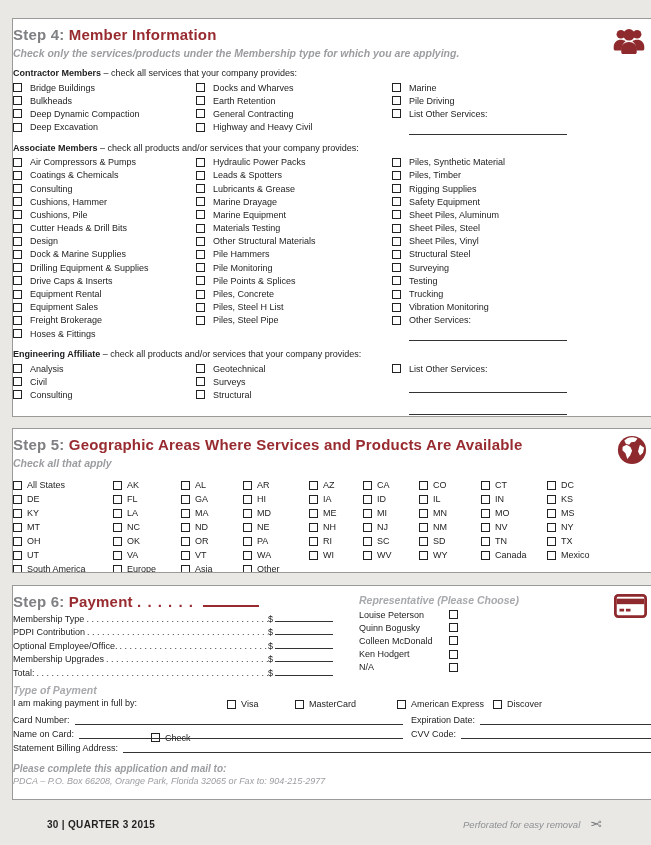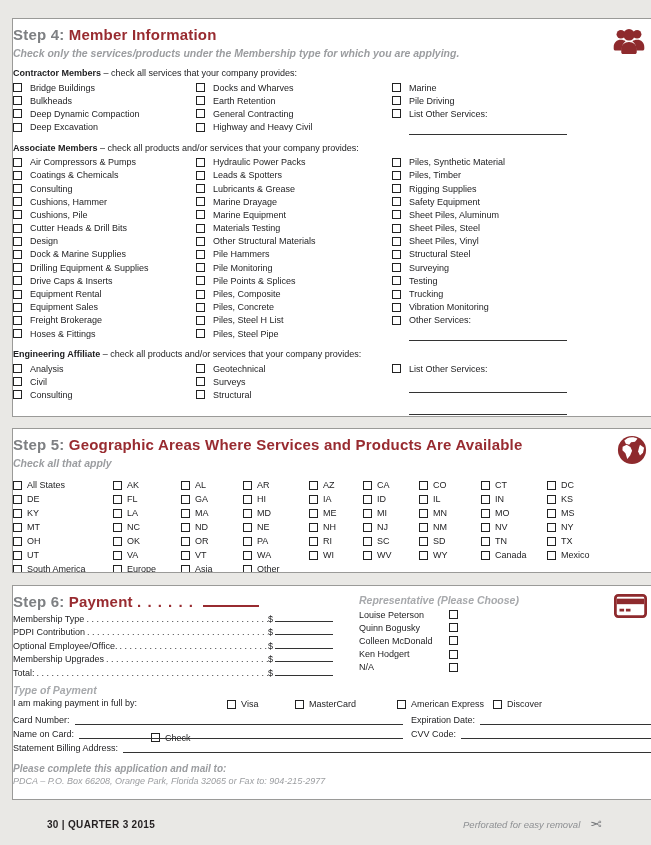--- a/index.html
+++ b/index.html
@@ -242,24 +242,20 @@
       <div class="it">
           <i class="cb"></i>
           <b class="lb">Pile Monitoring</b>
         </div>
       <div class="it">
           <i class="cb"></i>
           <b class="lb">Pile Points &amp; Splices</b>
         </div>
       <div class="it">
           <i class="cb"></i>
-          <b class="lb">Piles, Composite</b>
-        </div>
-      <div class="it">
-          <i class="cb"></i>
           <b class="lb">Piles, Concrete</b>
         </div>
       <div class="it">
           <i class="cb"></i>
           <b class="lb">Piles, Steel H List</b>
         </div>
       <div class="it">
           <i class="cb"></i>
           <b class="lb">Piles, Steel Pipe</b>
         </div>

